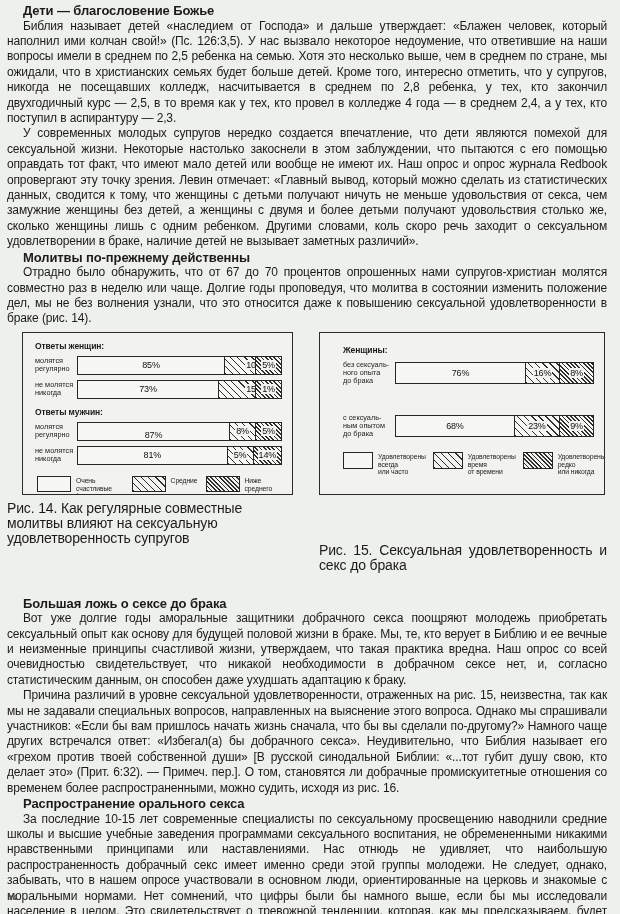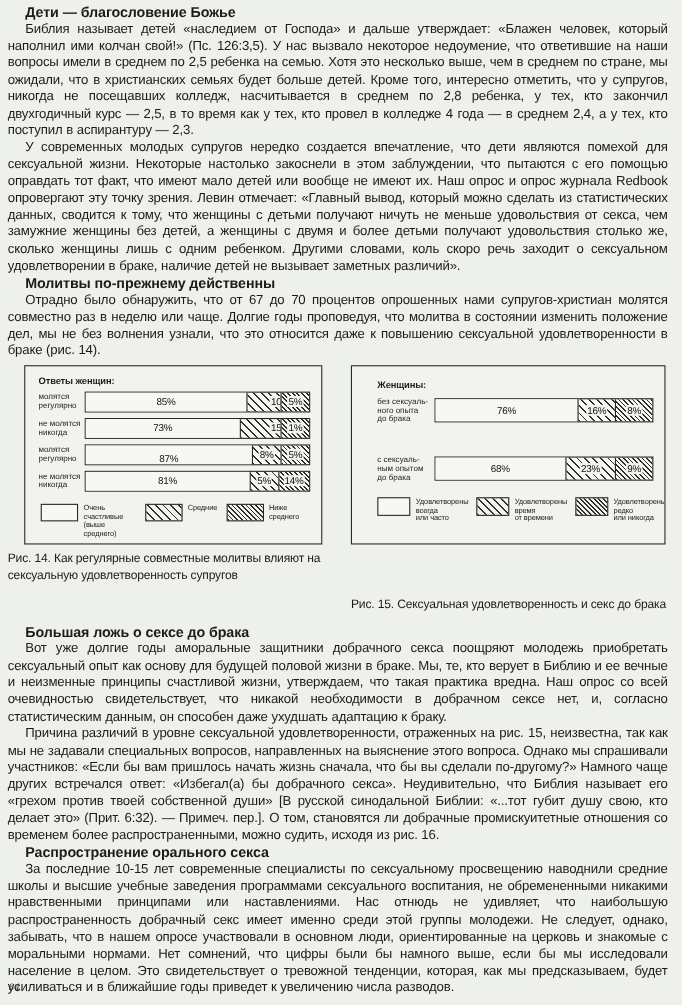--- a/index.html
+++ b/index.html
@@ -76,24 +76,24 @@
   .litem{display:flex;align-items:flex-start;gap:5px;}
   .sw{box-sizing:border-box;border:1px solid #262626;flex:0 0 auto;}
   .fig14 .sw{width:34px;height:16px;}
   .fig15 .sw{width:30px;height:17px;}
   .ltext{
     font-size:6.8px;line-height:7.8px;color:#222;
     white-space:pre-line;padding-top:1px;letter-spacing:-0.1px;
   }
   
   .captions{display:flex;gap:20px;margin:2px 0 0 0;}
-  .cap{font-size:11px;line-height:15px;letter-spacing:-0.15px;}
+  .cap{font-size:14px;line-height:15px;letter-spacing:-0.15px;}
   .cap14{width:292px;}
   .cap15{flex:1;text-align:justify;margin-top:42px;}
-  .sect-gap{margin-top:9px;}
+  .sect-gap{margin-top:23px;}
   .pageno{
     position:absolute;left:8px;bottom:12px;
     font-family:"DejaVu Serif",serif;font-style:italic;
     font-size:8px;color:#333;
   }
 </style>
 </head>
 <body>
 
 <div class="page">
@@ -135,20 +135,21 @@
             </div>
           <div class="seg p1" style="width: 15%; padding-left: 36px;">
               <span class="pv">15%</span>
             </div>
           <div class="seg p2" style="width: 12%;">
               <span class="pv">1%</span>
             </div>
         </div>
       </div>
 
+      <div class="grp-hd second">Ответы мужчин:</div>
 
       <div class="brow">
         <div class="blabel">молятся
 регулярно</div>
         <div class="bar">
           <div class="seg p0" style="width: 87%; align-items: flex-end;">
               <span class="pv">87%</span>
             </div>
           <div class="seg p1" style="width: 8%;">
               <span class="pv">8%</span>

